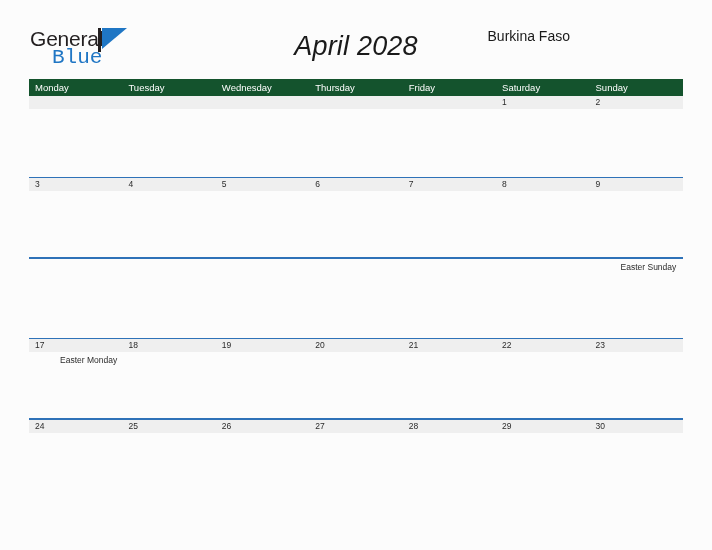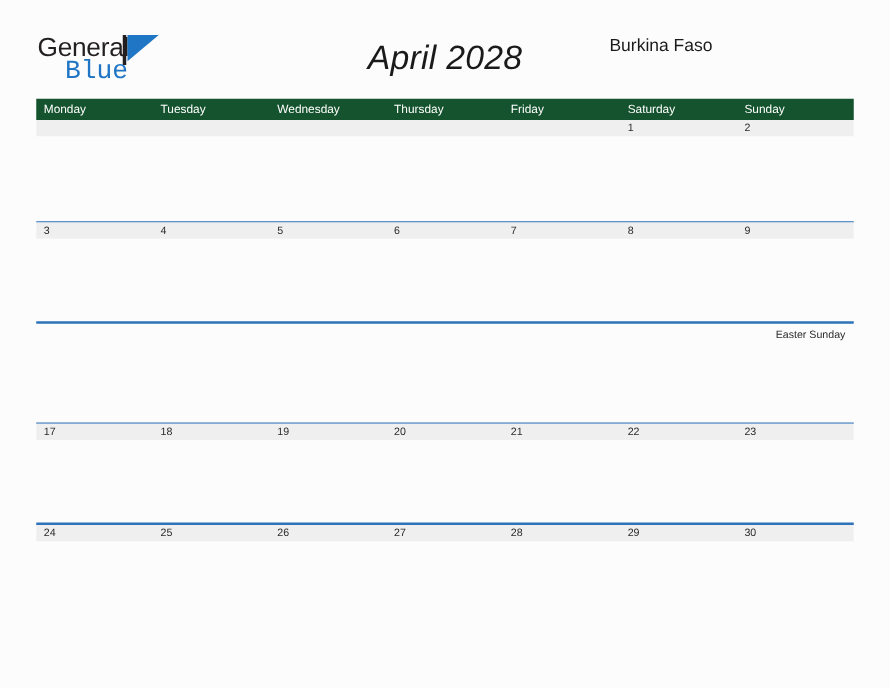--- a/index.html
+++ b/index.html
@@ -295,20 +295,43 @@
     <div class="rule"></div>
     <div class="day-band">
       <div class="day-number">17</div>
       <div class="day-number">18</div>
       <div class="day-number">19</div>
       <div class="day-number">20</div>
       <div class="day-number">21</div>
       <div class="day-number">22</div>
       <div class="day-number">23</div>
     </div>
+    <div class="event-band">
+      <div class="event-cell">
+          <div class="event-text">Easter Monday</div>
+        </div>
+      <div class="event-cell">
+          <div class="event-text"></div>
+        </div>
+      <div class="event-cell">
+          <div class="event-text"></div>
+        </div>
+      <div class="event-cell">
+          <div class="event-text"></div>
+        </div>
+      <div class="event-cell">
+          <div class="event-text"></div>
+        </div>
+      <div class="event-cell">
+          <div class="event-text"></div>
+        </div>
+      <div class="event-cell">
+          <div class="event-text"></div>
+        </div>
+    </div>
   </div>
 
   <div class="week-row">
     <div class="rule"></div>
     <div class="day-band">
       <div class="day-number">24</div>
       <div class="day-number">25</div>
       <div class="day-number">26</div>
       <div class="day-number">27</div>
       <div class="day-number">28</div>

